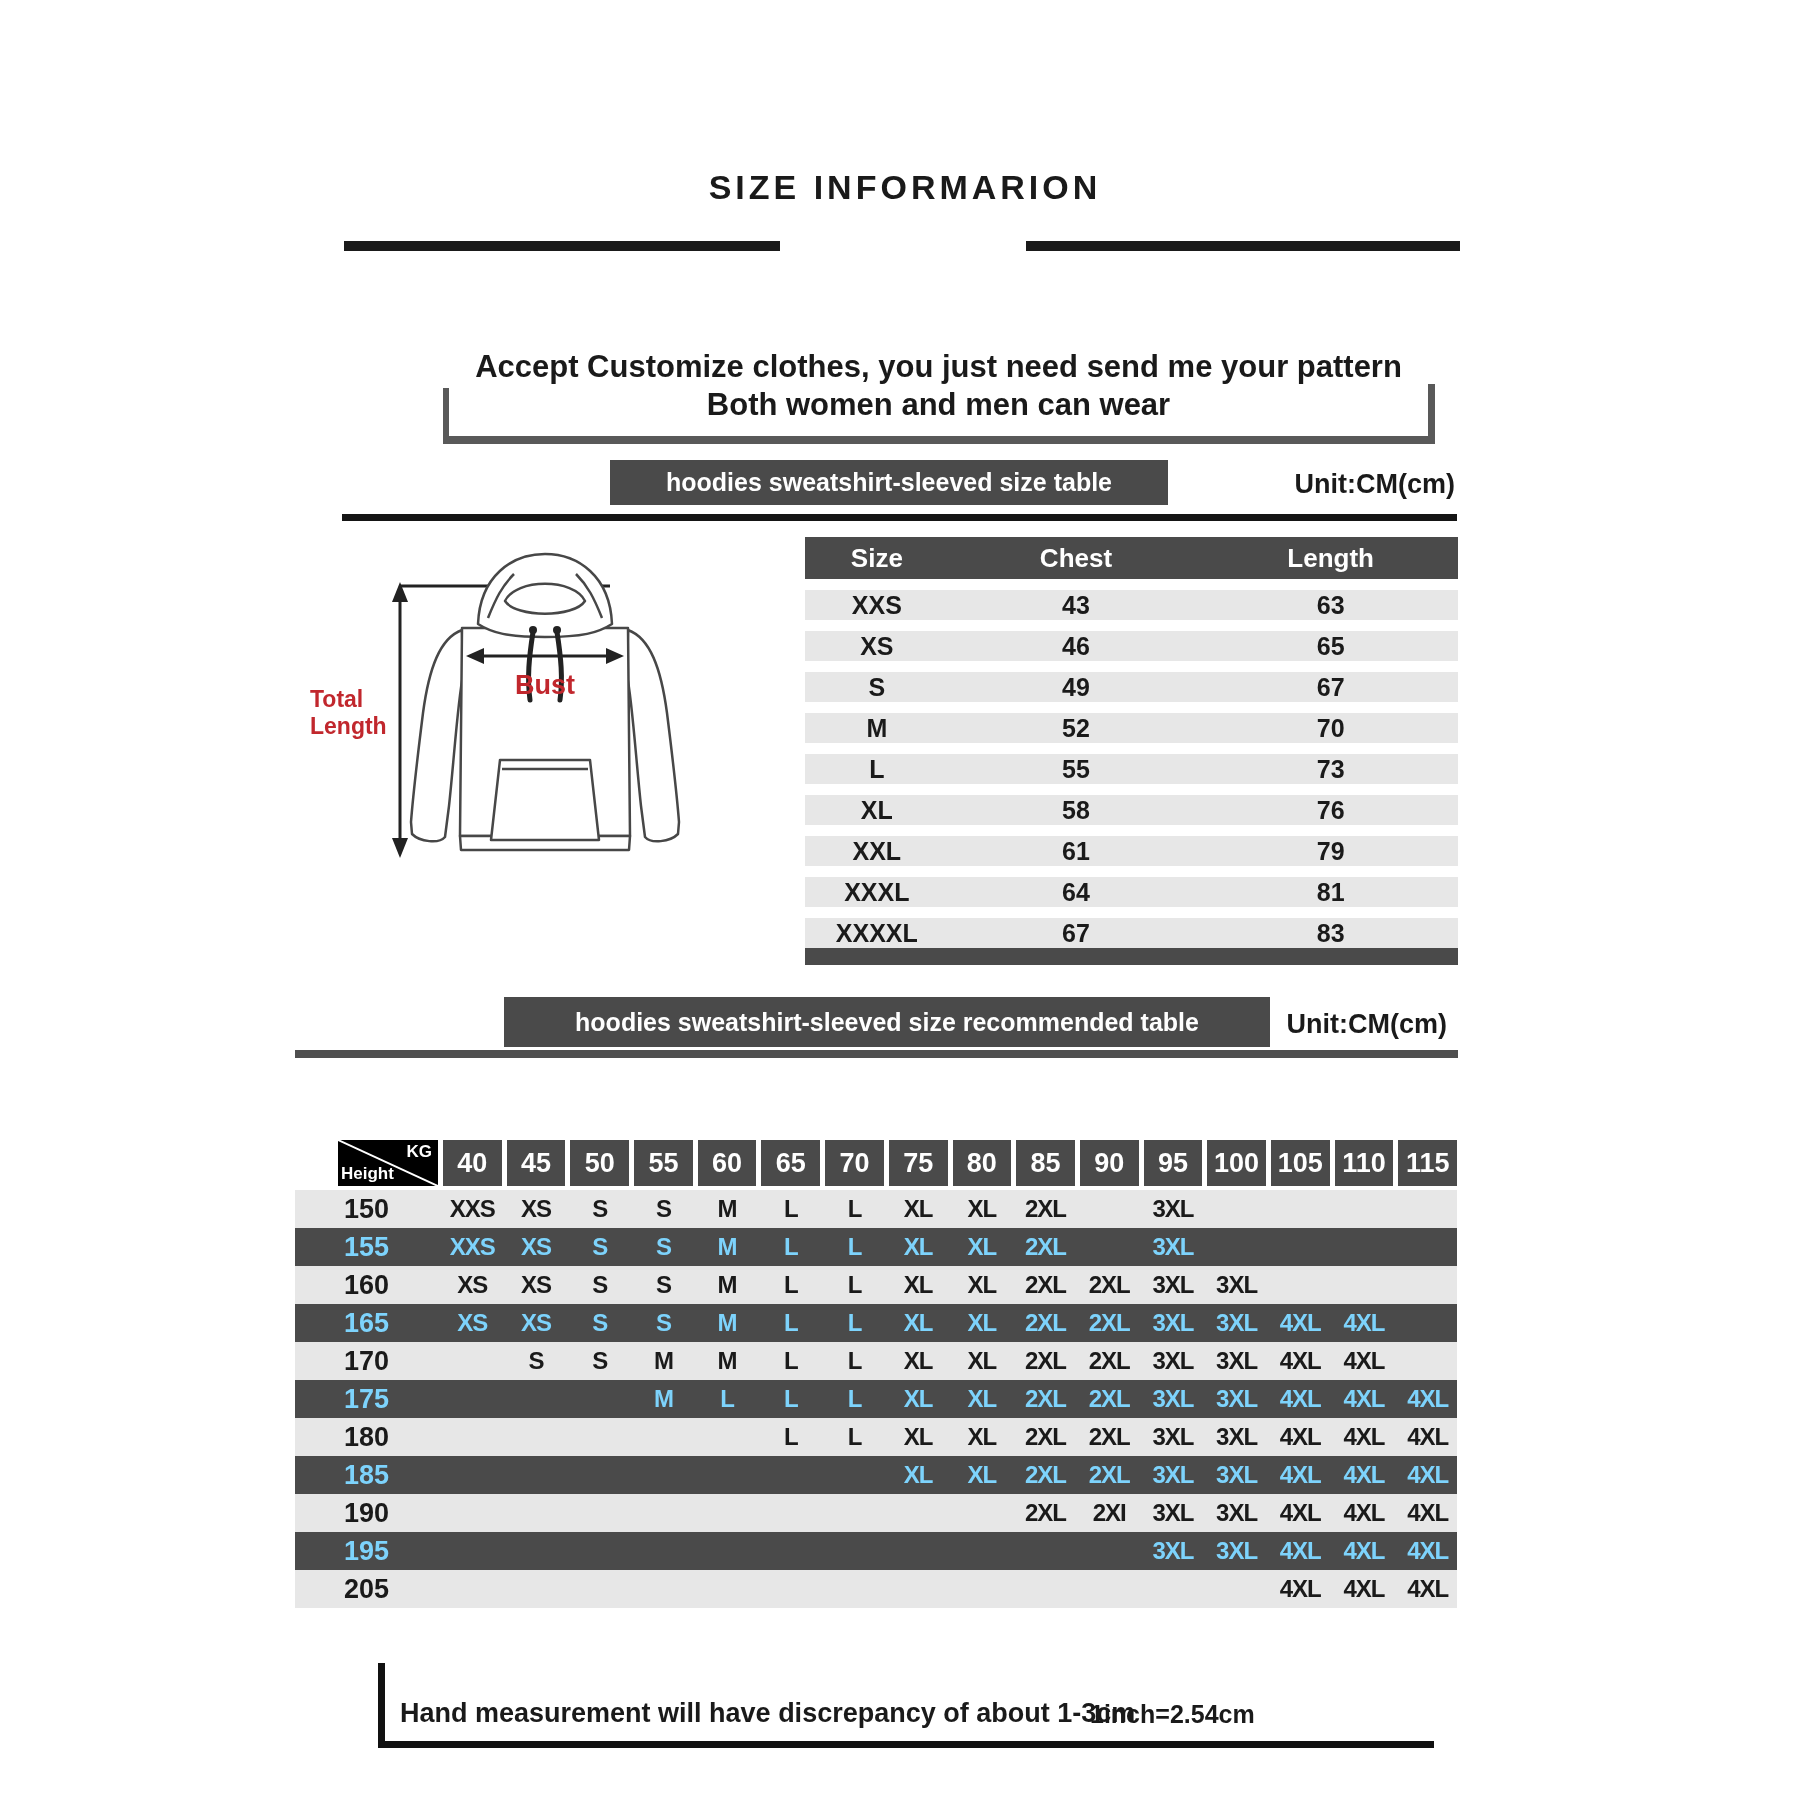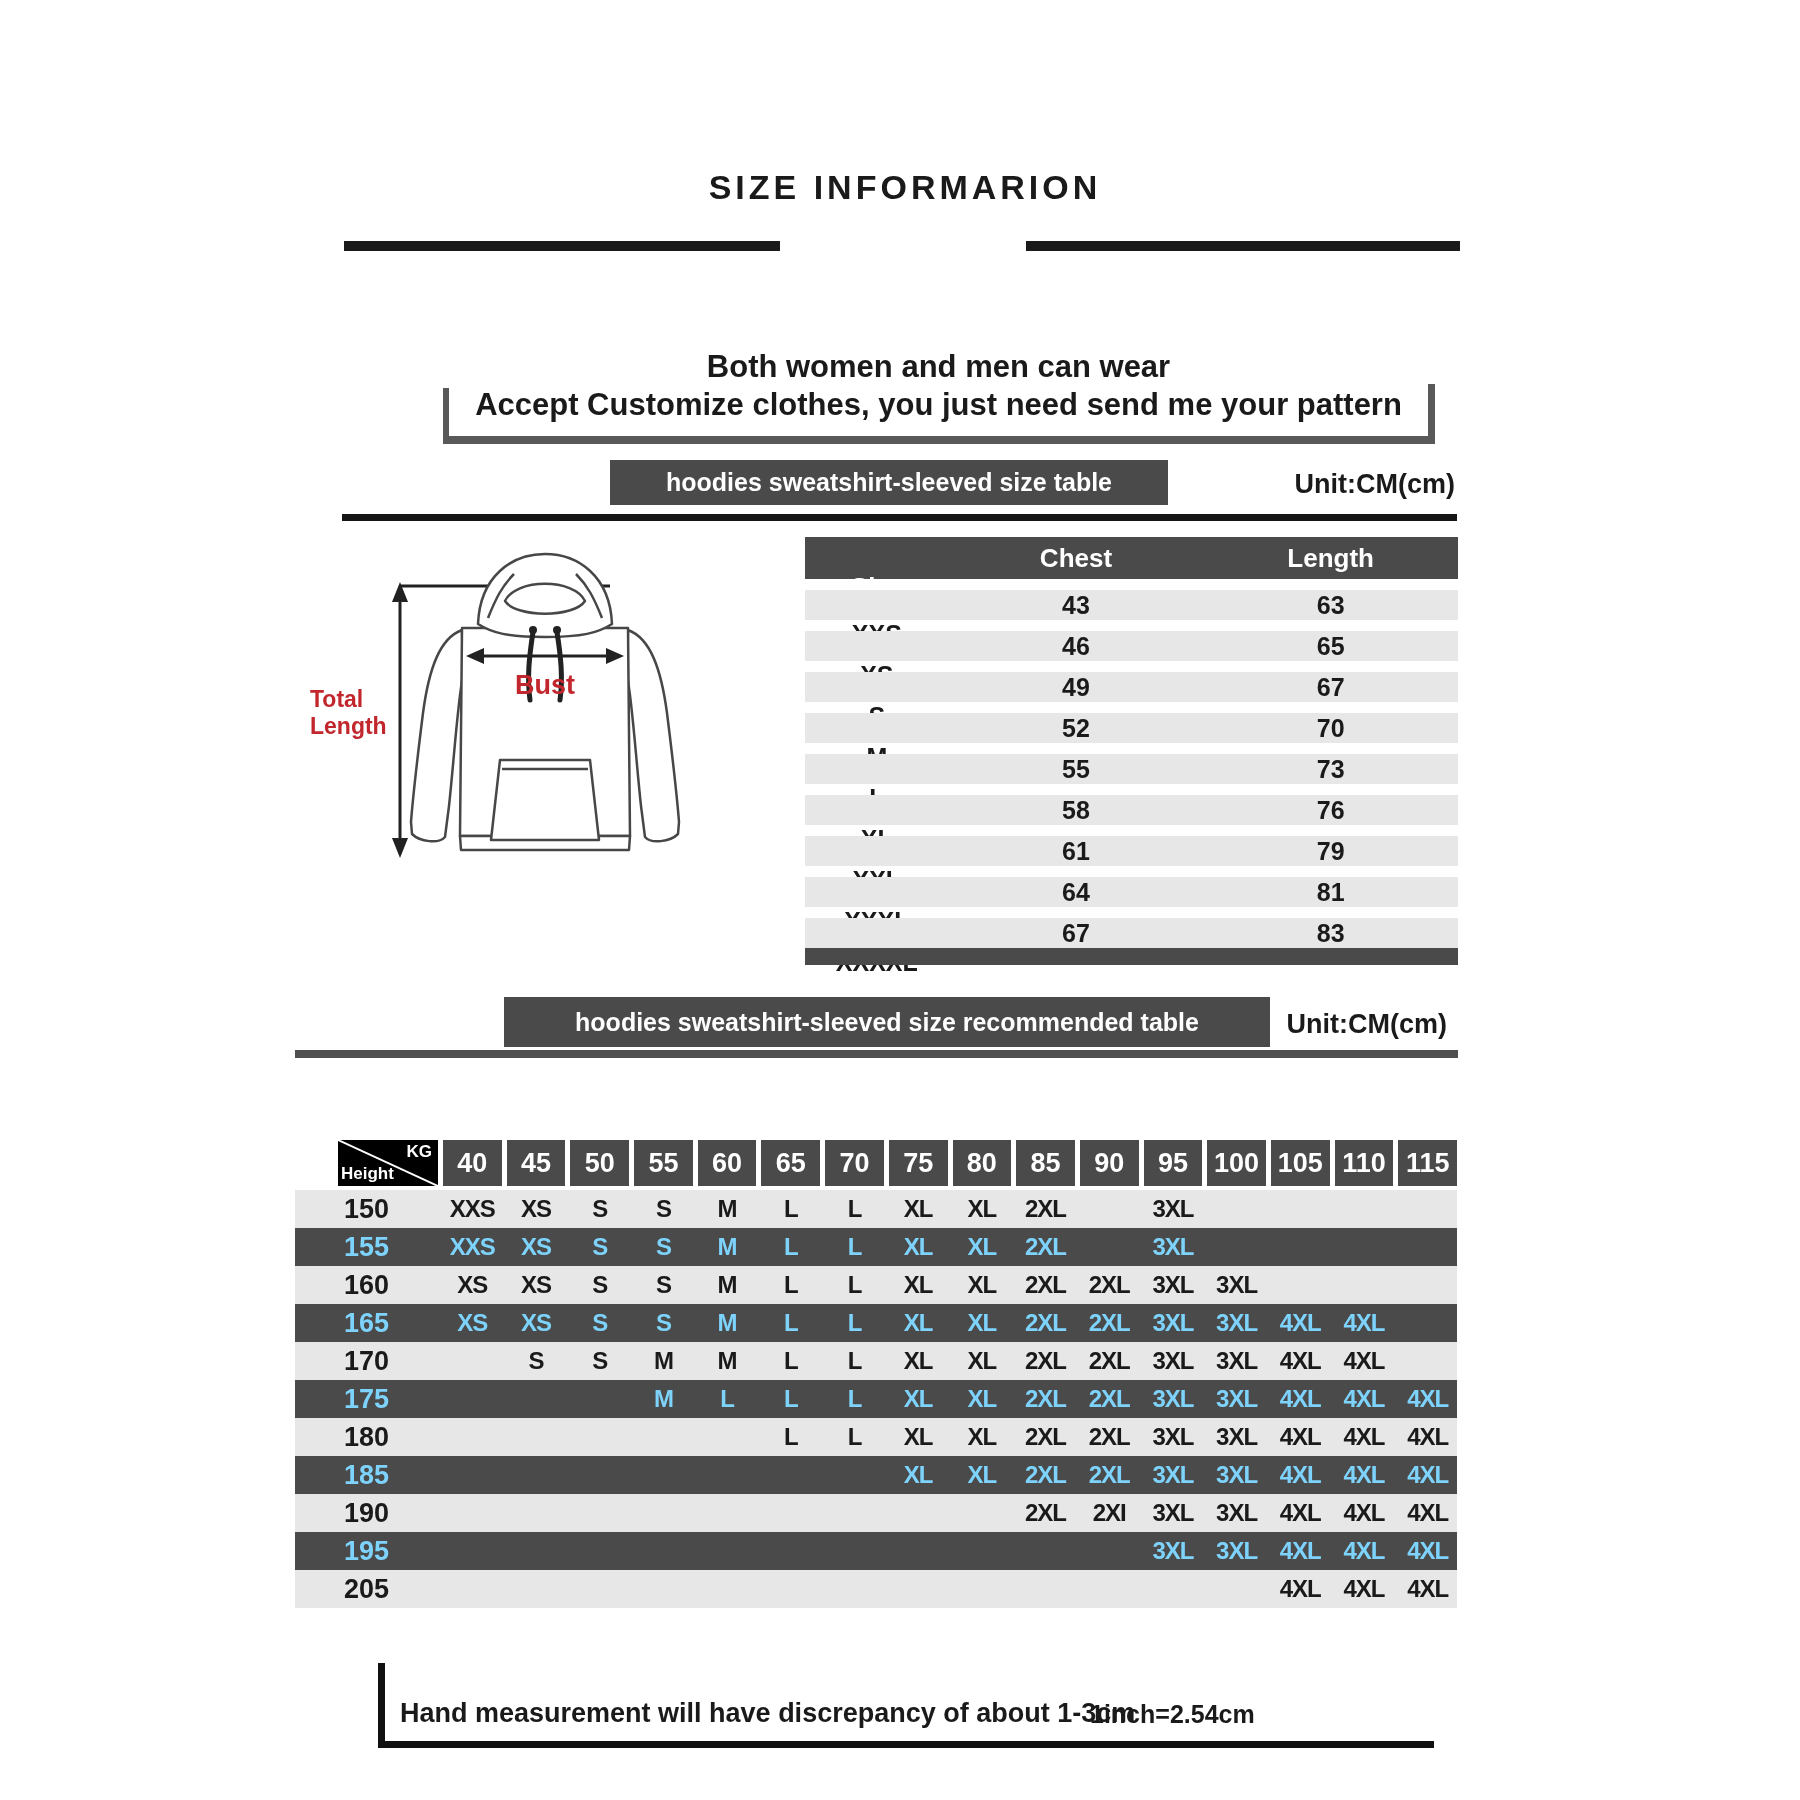--- a/index.html
+++ b/index.html
@@ -27,21 +27,21 @@
   .unit{font-size:27px;text-align:right;}
   #unit1{left:1155px;top:469px;width:300px;}
   #unit2{left:1147px;top:1009px;width:300px;}
   #divider1{left:342px;top:514px;width:1115px;height:7px;background:#151515;}
   #divider2{left:295px;top:1050px;width:1163px;height:8px;background:#4f4f4f;}
 
   
   #t1{left:805px;top:537px;width:653px;}
   #t1-header{position:absolute;left:0;top:0;width:100%;height:42px;background:#4a4a4a;display:flex;}
   .t1-col{color:#fff;font-size:26px;line-height:42px;text-align:center;}
-  .t1-c0{width:22%;margin-top:29px;} .t1-c1{width:39%;} .t1-c2{width:39%;}
+  .t1-c0{width:22%;} .t1-c1{width:39%;} .t1-c2{width:39%;}
   #t1-rows{position:absolute;left:0;top:53px;width:100%;display:flex;flex-direction:column;gap:11px;}
   .t1-row{height:30px;background:#e7e7e7;display:flex;}
   .t1-cell{font-size:25px;line-height:30px;text-align:center;}
   #t1-footer{position:absolute;left:0;top:411px;width:100%;height:17px;background:#4a4a4a;}
 
   
   #figure{left:300px;top:538px;width:420px;height:332px;}
 
   
   #t2{left:295px;top:1140px;width:1162px;}
@@ -69,22 +69,22 @@
 </head>
 <body>
 
 <div id="stage">
 
   <div class="abs" id="page-title">SIZE INFORMARION</div>
   <div class="abs title-bar" id="title-bar-left"></div>
   <div class="abs title-bar" id="title-bar-right"></div>
 
   <div class="abs" id="intro">
+    <div>Accept Customize clothes, you just need send me your pattern</div>
     <div>Both women and men can wear</div>
-    <div>Accept Customize clothes, you just need send me your pattern</div>
   </div>
   <div class="abs bracket" id="intro-bracket-bottom"></div>
   <div class="abs bracket" id="intro-bracket-left"></div>
   <div class="abs bracket" id="intro-bracket-right"></div>
 
   <div class="abs section-bar" id="bar1">hoodies sweatshirt-sleeved size  table</div>
   <div class="abs unit" id="unit1">Unit:CM(cm)</div>
   <div class="abs" id="divider1"></div>
 
   <div class="abs" id="figure">

